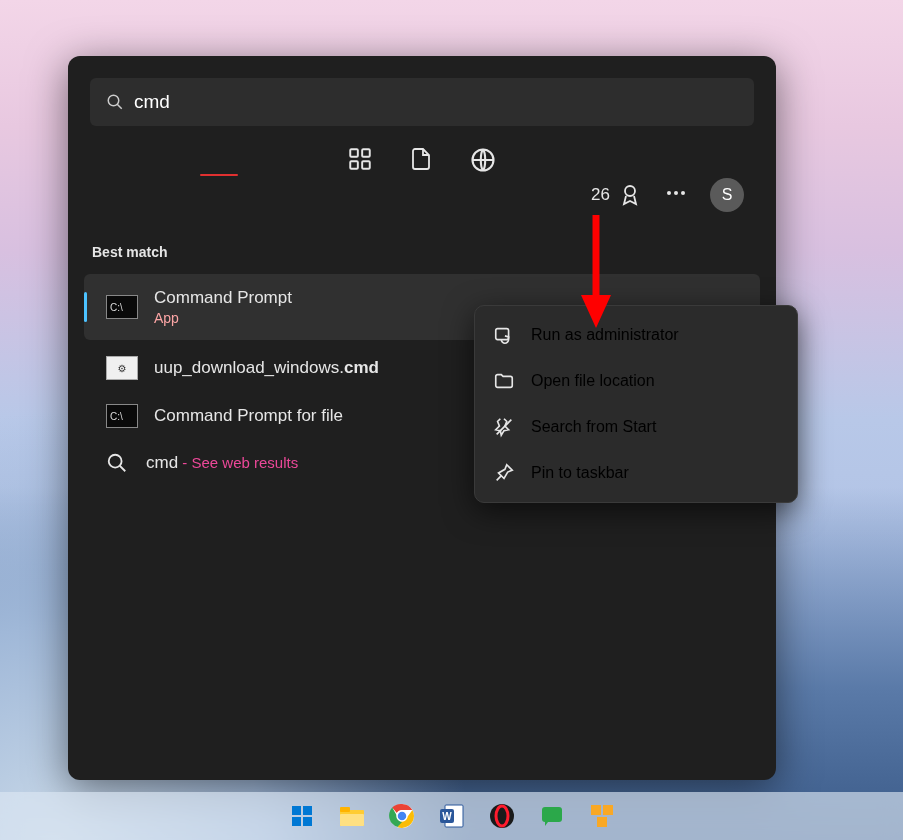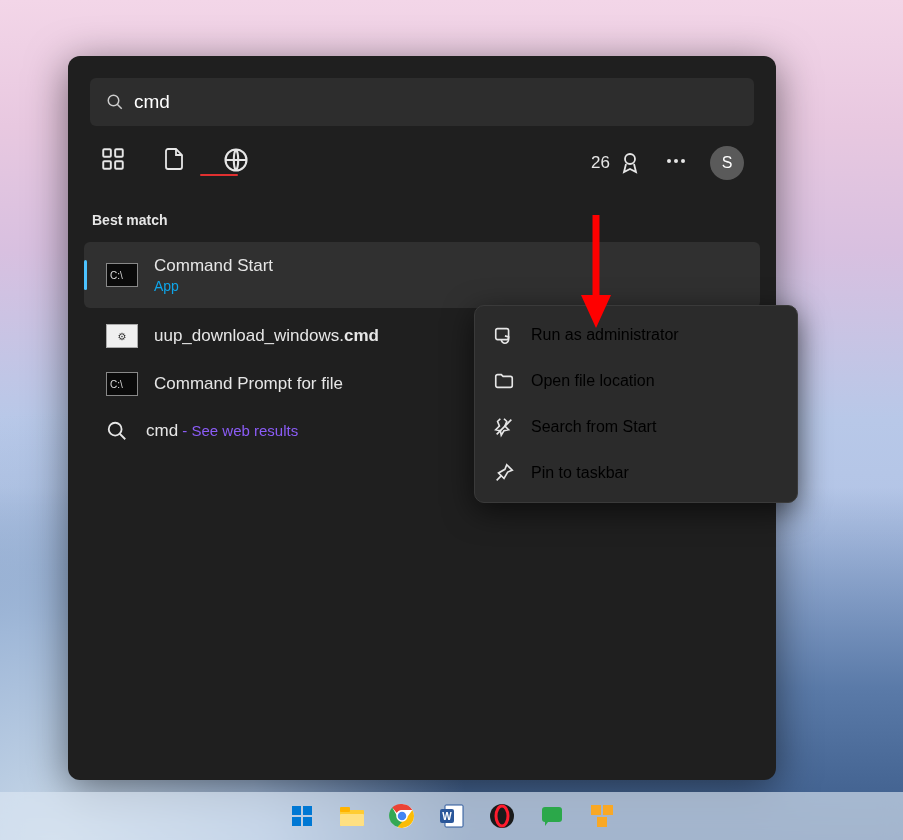--- a/index.html
+++ b/index.html
@@ -57,21 +57,23 @@
     position: absolute;
     left: 132px;
     top: 118px;
     width: 38px;
     height: 2px;
     background: #e03030;
     border-radius: 1px;
   }
   .toolbar {
     display: flex;
+    align-items: center;
     padding: 8px 16px 14px 16px;
+    flex-direction: column;
   }
   .toolbar-left { display: flex; gap: 36px; }
   .toolbar-right { margin-left: auto; display: flex; align-items: center; gap: 22px; }
   .points { display: flex; align-items: center; gap: 8px; font-size: 17px; }
   .avatar {
     width: 34px; height: 34px; border-radius: 50%;
     background: #5a5a5a; display: flex; align-items: center; justify-content: center;
     font-size: 16px; color: #fff;
   }
   .section-header {
@@ -107,30 +109,30 @@
   .bat-icon {
     width: 32px; height: 24px;
     background: #f0f0f0;
     border: 1px solid #aaa;
     display: flex; align-items: center; justify-content: center;
     font-size: 10px; color: #333;
     margin-left: 8px;
     margin-right: 16px;
   }
   .result-title { font-size: 17px; }
-  .result-sub { font-size: 14px; color: #0ea5e9; margin-top: 2px; }
+  .result-sub { font-size: 14px; color: #fca5a5; margin-top: 2px; }
   .apps-row, .web-row {
     display: flex; align-items: center;
     padding: 12px 14px;
     border-radius: 6px;
     cursor: default;
   }
   .web-row svg { margin-left: 8px; margin-right: 18px; }
   .web-text { font-size: 17px; }
-  .web-sub { font-size: 15px; color: #8b5cf6; }
+  .web-sub { font-size: 15px; color: #ec4899; }
 
   
   .context-menu {
     position: absolute;
     left: 474px; top: 305px;
     width: 324px;
     background: #2b2b2b;
     border: 1px solid #3a3a3a;
     border-radius: 10px;
     padding: 6px;
@@ -228,21 +230,21 @@
         <span>S</span>
       </span>
     </div>
   </div>
 
   <div class="section-header">Best match</div>
 
   <div class="best-match-row">
     <div class="cmd-icon">C:\</div>
     <div>
-      <div class="result-title">Command Start</div>
+      <div class="result-title">Command Prompt</div>
       <div class="result-sub">App</div>
     </div>
   </div>
 
 
   <div class="apps-row">
     <div class="bat-icon">⚙</div>
     <div class="result-title">
       <span>uup_download_windows.</span><b>cmd</b>
     </div>

